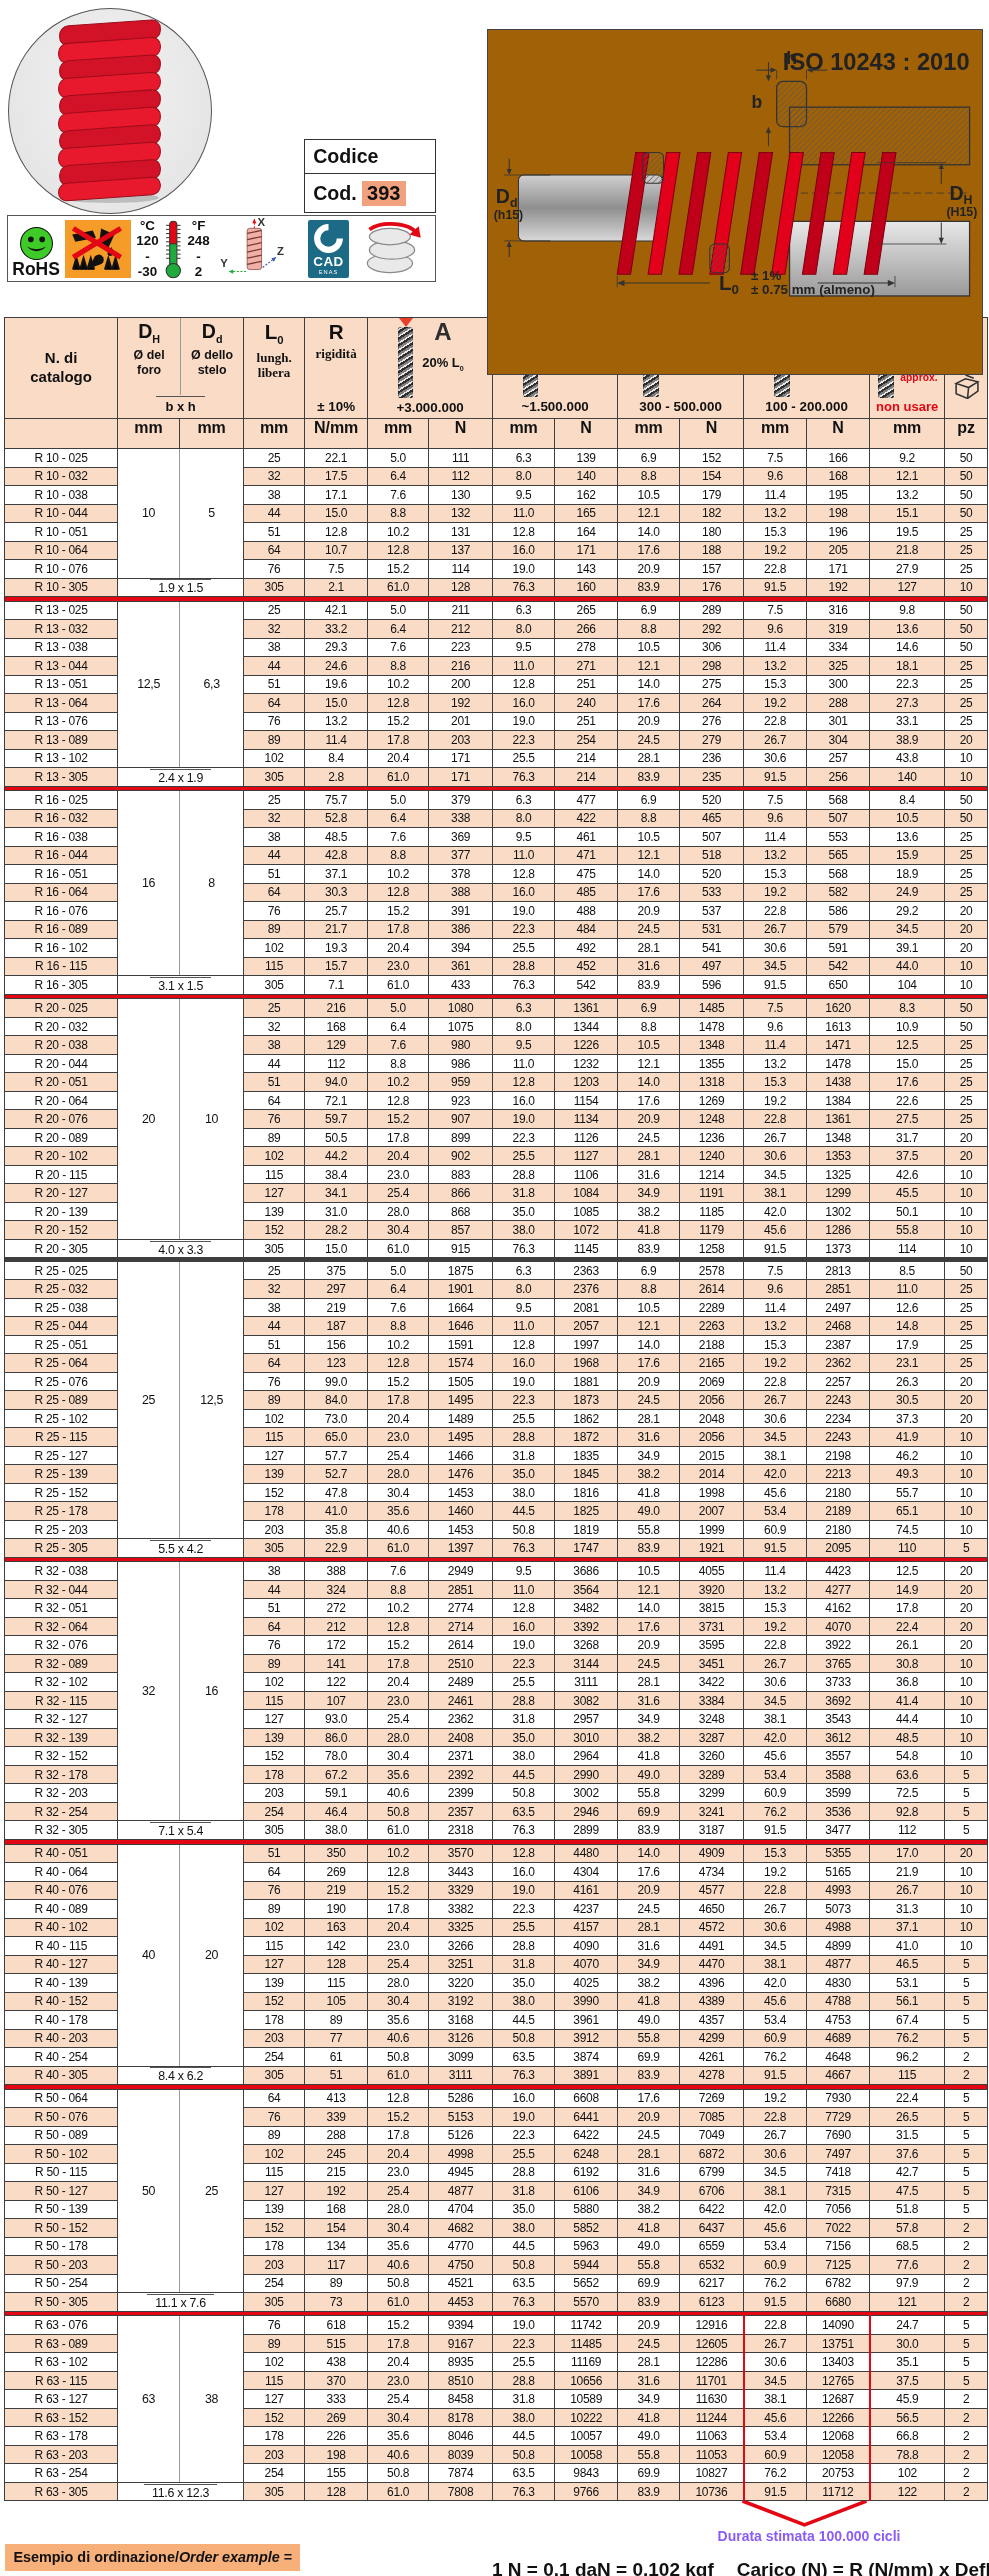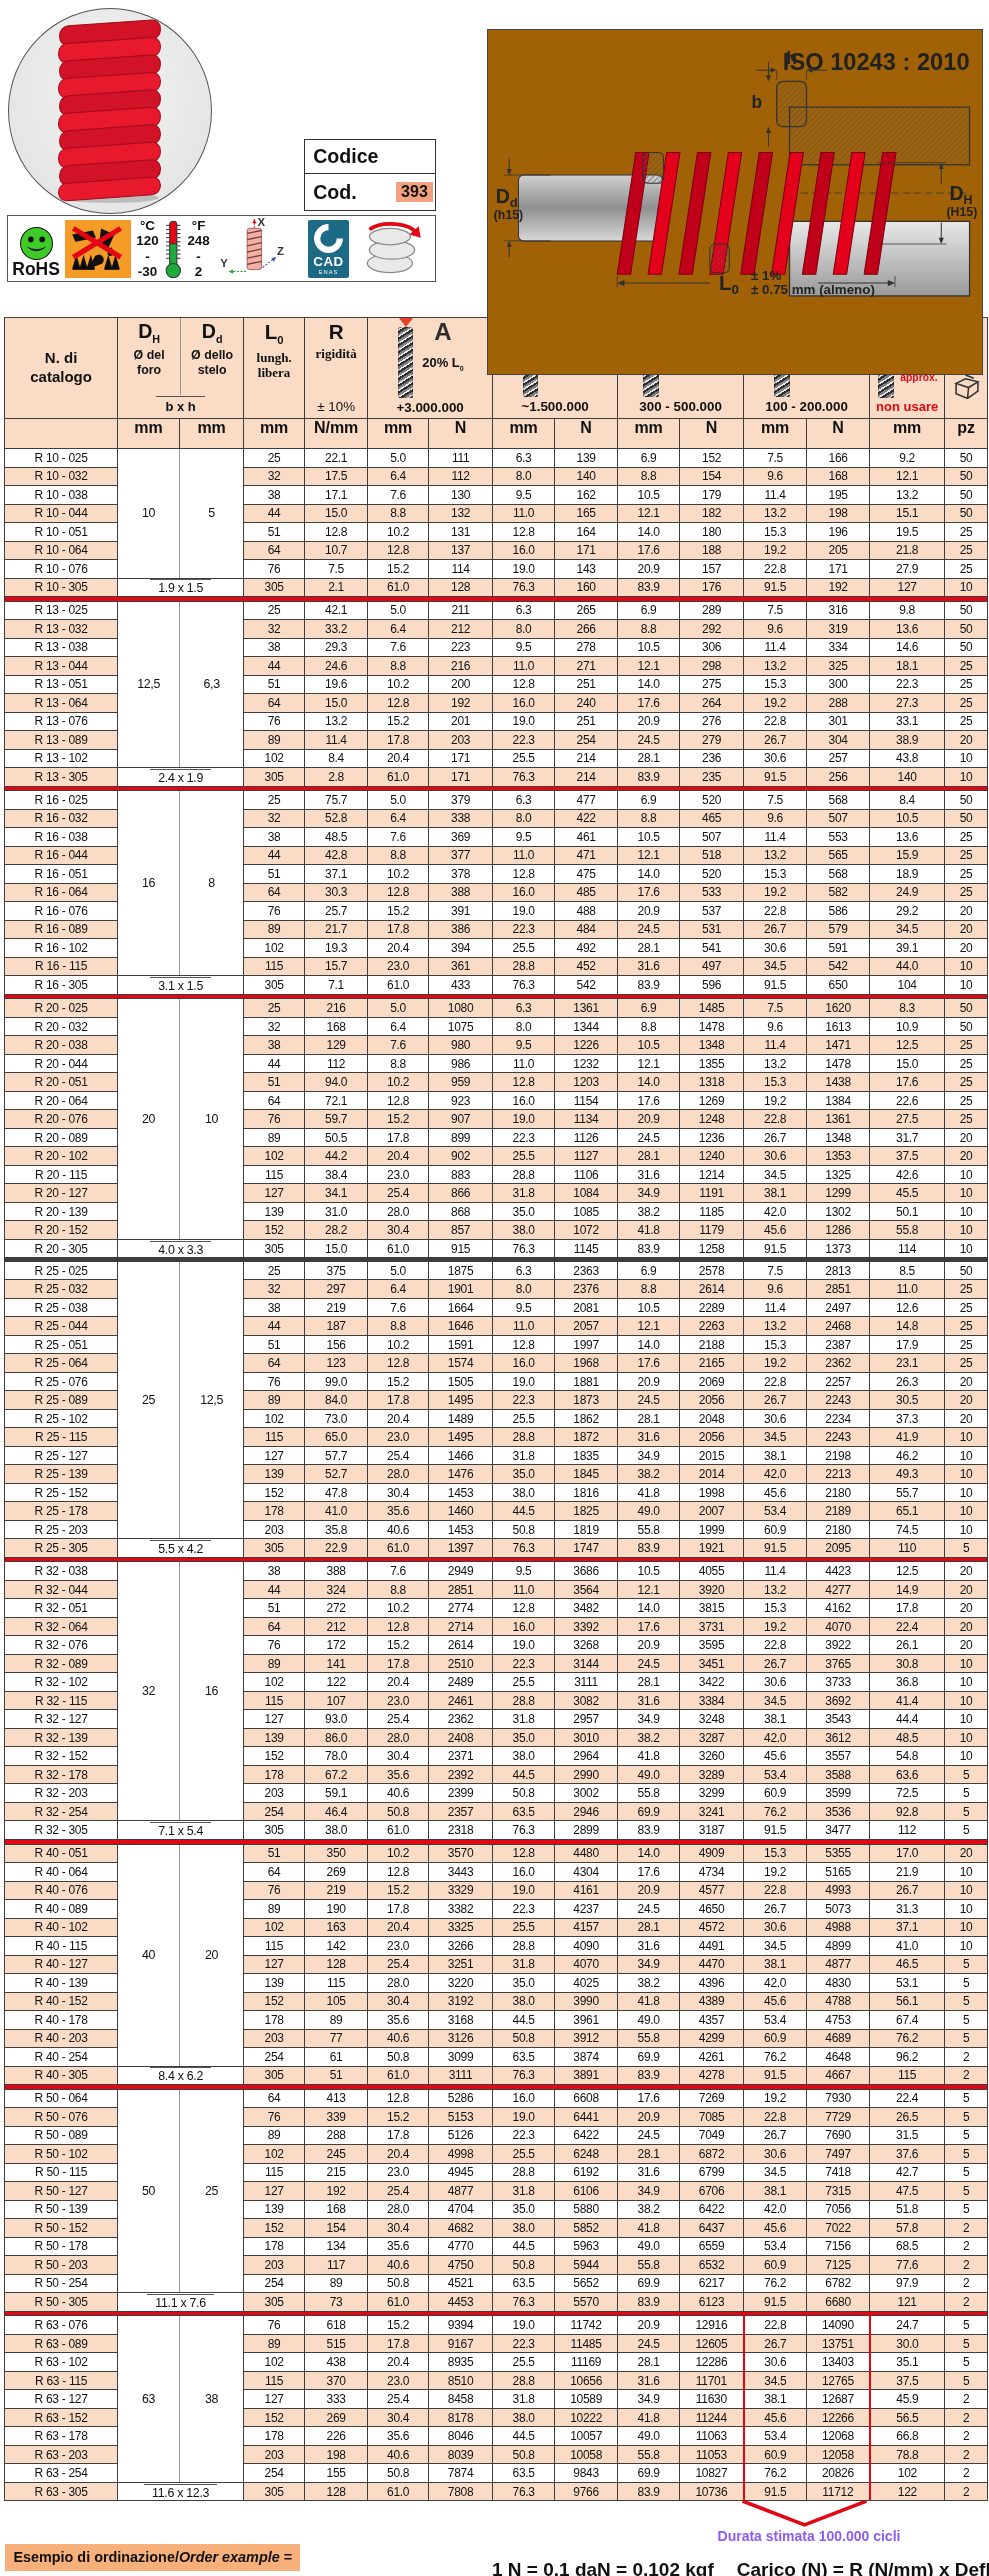--- a/index.html
+++ b/index.html
@@ -8,21 +8,21 @@
 
   
   .top{position:relative;height:317px;}
   .hero-ellipse{position:absolute;left:8.2px;top:8.2px;width:202px;height:204px;border-radius:50%;
     background:radial-gradient(ellipse at 50% 40%, #f2f2f2 0%, #e6e6e6 70%, #dcdcdc 100%);
     border:1px solid #555;display:flex;align-items:center;justify-content:center;}
   .hero-spring{display:block;}
   .codice-box{position:absolute;left:304px;top:139px;width:130px;border:1px solid #333;background:#fff;}
   .codice-box .row1{border-bottom:1px solid #333;padding:5.2px 8.2px;font-size:19.6px;font-weight:700;}
   .codice-box .row2{padding:6.2px 8.2px;font-size:19.6px;font-weight:700;display:flex;align-items:center;gap:5.2px;}
-  .code-badge{background:#f2a17e;padding:1px 5.2px;font-size:16px;font-weight:800;margin-left:34px;}
+  .code-badge{background:#f2a17e;padding:1px 5.2px;font-size:20px;font-weight:800;}
 
   .rohs-strip{position:absolute;left:7.2px;top:215px;width:429px;height:67px;border:1px solid #555;background:#fff;
     display:flex;align-items:center;gap:5.2px;padding:2.1px 4.1px;box-sizing:border-box;}
   .rohs-item{display:flex;flex-direction:column;align-items:center;justify-content:flex-end;height:100%;}
   .rohs-label{font-size:17.5px;font-weight:700;line-height:1;}
   .nochem{width:66px;height:58px;background:#f59b28;position:relative;display:flex;align-items:center;justify-content:center;}
   .temp-block{display:flex;align-items:center;gap:4.1px;height:100%;}
   .temp-col{display:flex;flex-direction:column;align-items:center;font-weight:700;font-size:13.4px;line-height:1.15;}
   .cad-logo{width:54px;height:58px;background:#1c6a85;border-radius:2.1px;display:flex;flex-direction:column;align-items:center;justify-content:center;color:#fff;}
   .cad-logo .cad-txt{font-size:13.4px;font-weight:800;letter-spacing:0.5px;line-height:1;}
@@ -53,21 +53,21 @@
   .dhd-wrap{display:flex;width:100%;height:77px;}
   .dhd-half{flex:1;display:flex;flex-direction:column;align-items:center;padding-top:4.1px;font-weight:700;font-size:12.4px;line-height:1.2;}
   .dhd-half.first{border-right:0.5px solid #999;}
   .dhd-letter{font-size:19.6px;font-weight:700;line-height:1;margin-bottom:3.1px;}
   sub.sm{font-size:0.55em;}
   .bxh-h{margin:auto auto 4.1px;font-size:13px;font-weight:700;}
   .bxh-h span{display:inline-block;border-top:1px solid #555;padding:2.1px 9.3px 0;}
   .simple-h{display:flex;flex-direction:column;align-items:center;height:100px;padding-top:4.1px;box-sizing:border-box;}
   .simple-h .big{font-size:20.6px;font-weight:700;line-height:1;}
   .simple-h .desc{font-size:13px;font-weight:700;line-height:1.2;margin-top:3.1px;font-family:Liberation Serif, serif;}
-  .simple-h .bottom{margin-top:auto;padding-bottom:4.1px;font-size:13.4px;font-weight:400;}
+  .simple-h .bottom{margin-top:auto;padding-bottom:4.1px;font-size:13.4px;font-weight:700;}
   .load-h{display:flex;flex-direction:column;height:100px;}
   .load-top{flex:1;display:flex;align-items:stretch;justify-content:center;gap:7.2px;}
   .icon-col{display:flex;flex-direction:column;align-items:center;width:18.5px;}
   .red-arrow{display:flex;flex-direction:column;align-items:center;flex:1;min-height:7.2px;}
   .red-arrow .shaft{width:5.7px;background:#e8402a;flex:1;}
   .red-arrow .head{width:0;height:0;border-left:7.7px solid transparent;border-right:7.7px solid transparent;border-top:9.8px solid #e8402a;}
   .spring-icon{width:15.5px;border-radius:2.6px;background:repeating-linear-gradient(-32deg,#2f2f2f 0 2.1px,#e8e8e8 2.1px 3.6px,#808080 3.6px 5.7px);box-shadow:inset 0 0 2.1px rgba(0,0,0,0.6);}
   .txt-col{display:flex;flex-direction:column;align-items:center;padding-top:2.1px;}
   .ltr{font-size:24px;font-weight:700;color:#2e2e2e;line-height:1;}
   .pct{font-size:13px;font-weight:700;margin-top:11.3px;white-space:nowrap;}
@@ -2164,21 +2164,21 @@
           <td class="cell-name">R 63 - 254</td>
           <td class="cell-l0">254</td>
           <td class="cell-r">155</td>
           <td class="cell-amm">50.8</td>
           <td class="cell-an">7874</td>
           <td class="cell-bmm">63.5</td>
           <td class="cell-bn">9843</td>
           <td class="cell-cmm">69.9</td>
           <td class="cell-cn">10827</td>
           <td class="cell-dmm br-l">76.2</td>
-          <td class="cell-dn br-r">20826</td>
+          <td class="cell-dn br-r">20753</td>
           <td class="cell-e">102</td>
           <td class="cell-pz">2</td>
         </tr>
         <tr class="row-pink">
           <td class="cell-name">R 63 - 305</td>
           <td colspan="2" class="cell-bxh"><span>11.6 x 12.3</span></td>
           <td class="cell-l0">305</td>
           <td class="cell-r">128</td>
           <td class="cell-amm">61.0</td>
           <td class="cell-an">7808</td>

